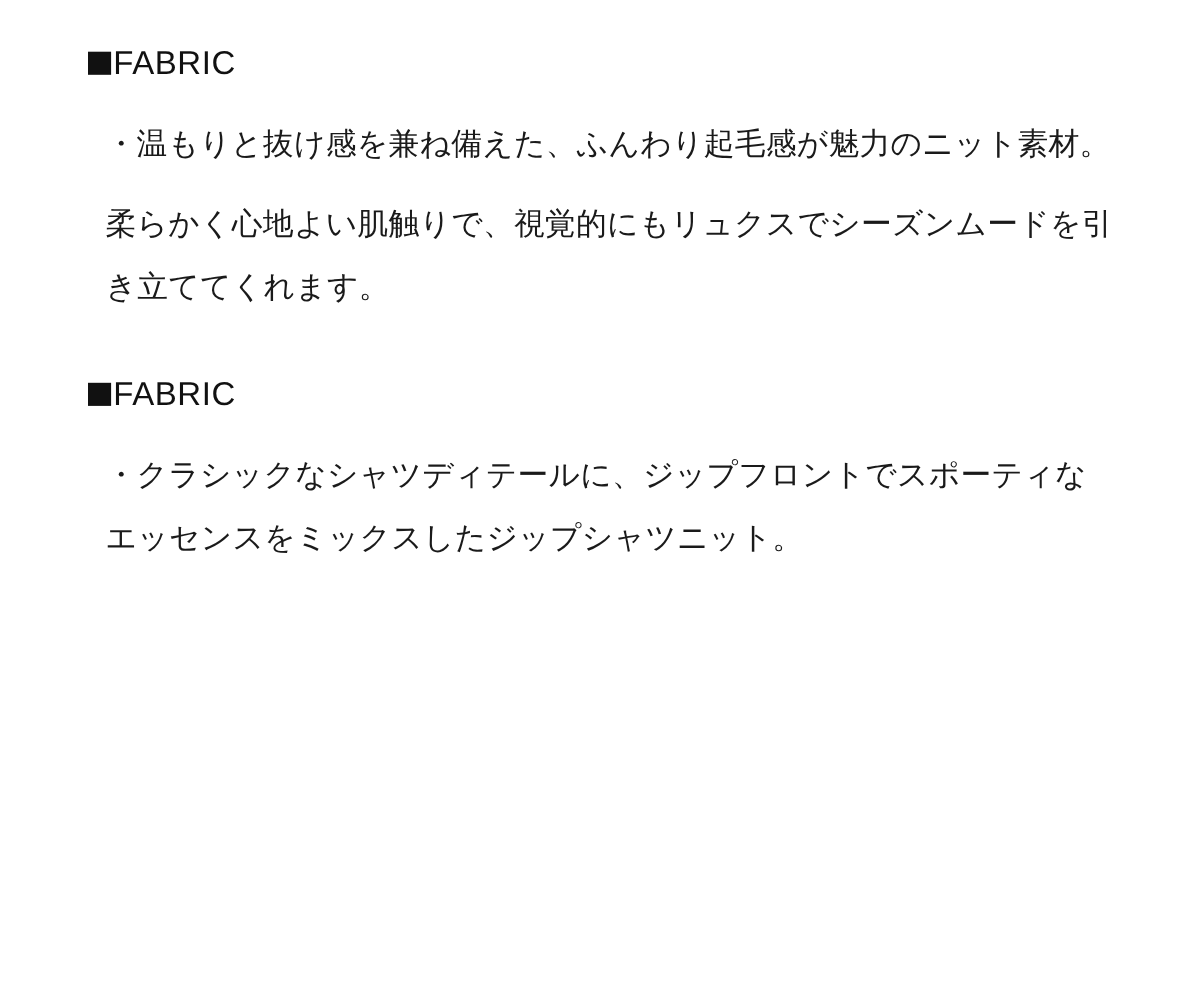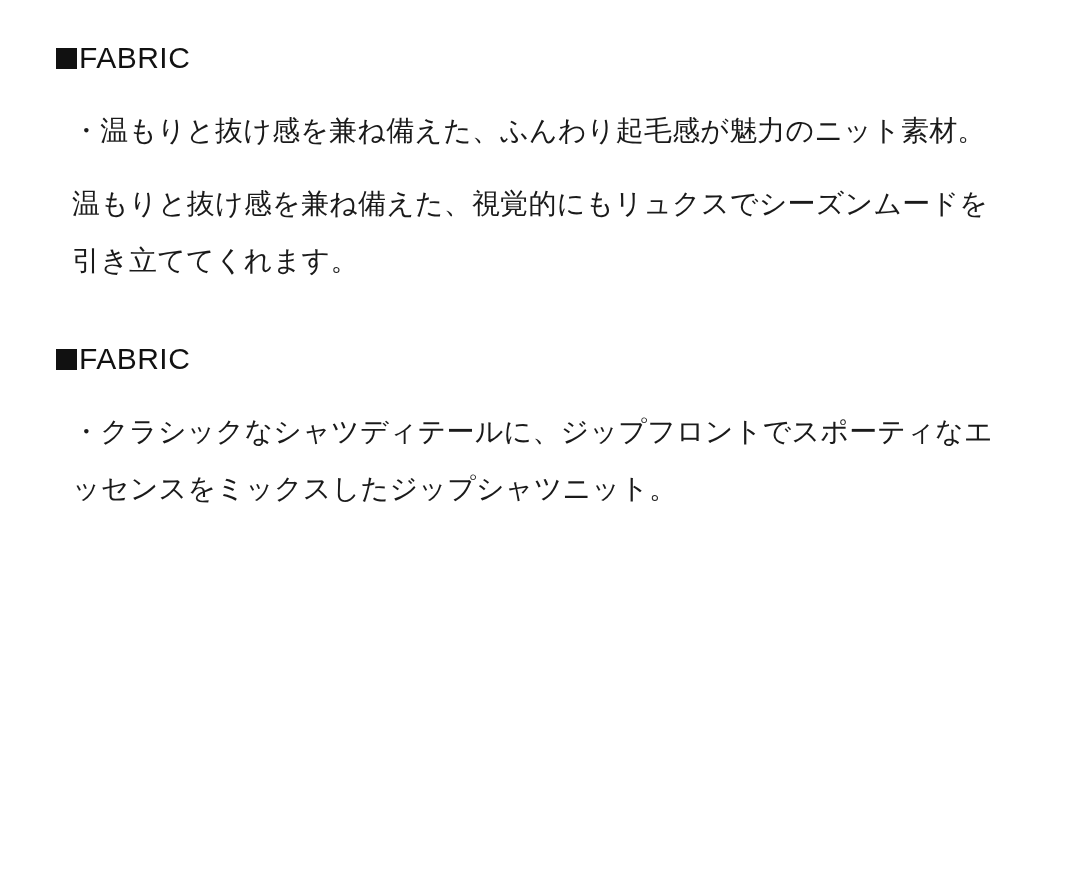--- a/index.html
+++ b/index.html
@@ -11,21 +11,21 @@
     height: 895px;
     background: #ffffff;
     font-family: "Liberation Sans", sans-serif;
     color: #1a1a1a;
     overflow: hidden;
   }
   .page {
     box-sizing: border-box;
     width: 1080px;
     height: 895px;
-    padding: 30px 50px 0 56px;
+    padding: 30px 50px 0 80px;
     background: #ffffff;
   }
   .section {
     margin: 0 0 42px 0;
   }
   .section:last-child {
     margin-bottom: 0;
   }
   .heading {
     font-size: 30px;
@@ -63,21 +63,21 @@
 </head>
 <body>
 
 <div class="page">
 
   <div class="section">
     <div class="heading">
       <span class="sq"></span><span>FABRIC</span>
     </div>
     <p class="para">・温もりと抜け感を兼ね備えた、ふんわり起毛感が魅力のニット素材。</p>
-    <p class="para">温もりと抜け感を兼ね備えた、視覚的にもリュクスでシーズンムードを引き立ててくれます。</p>
+    <p class="para">柔らかく心地よい肌触りで、視覚的にもリュクスでシーズンムードを引き立ててくれます。</p>
   </div>
 
   <div class="section">
     <div class="heading">
       <span class="sq"></span><span>FABRIC</span>
     </div>
     <p class="para">・クラシックなシャツディテールに、ジップフロントでスポーティなエッセンスをミックスしたジップシャツニット。</p>
   </div>
 
 </div>

